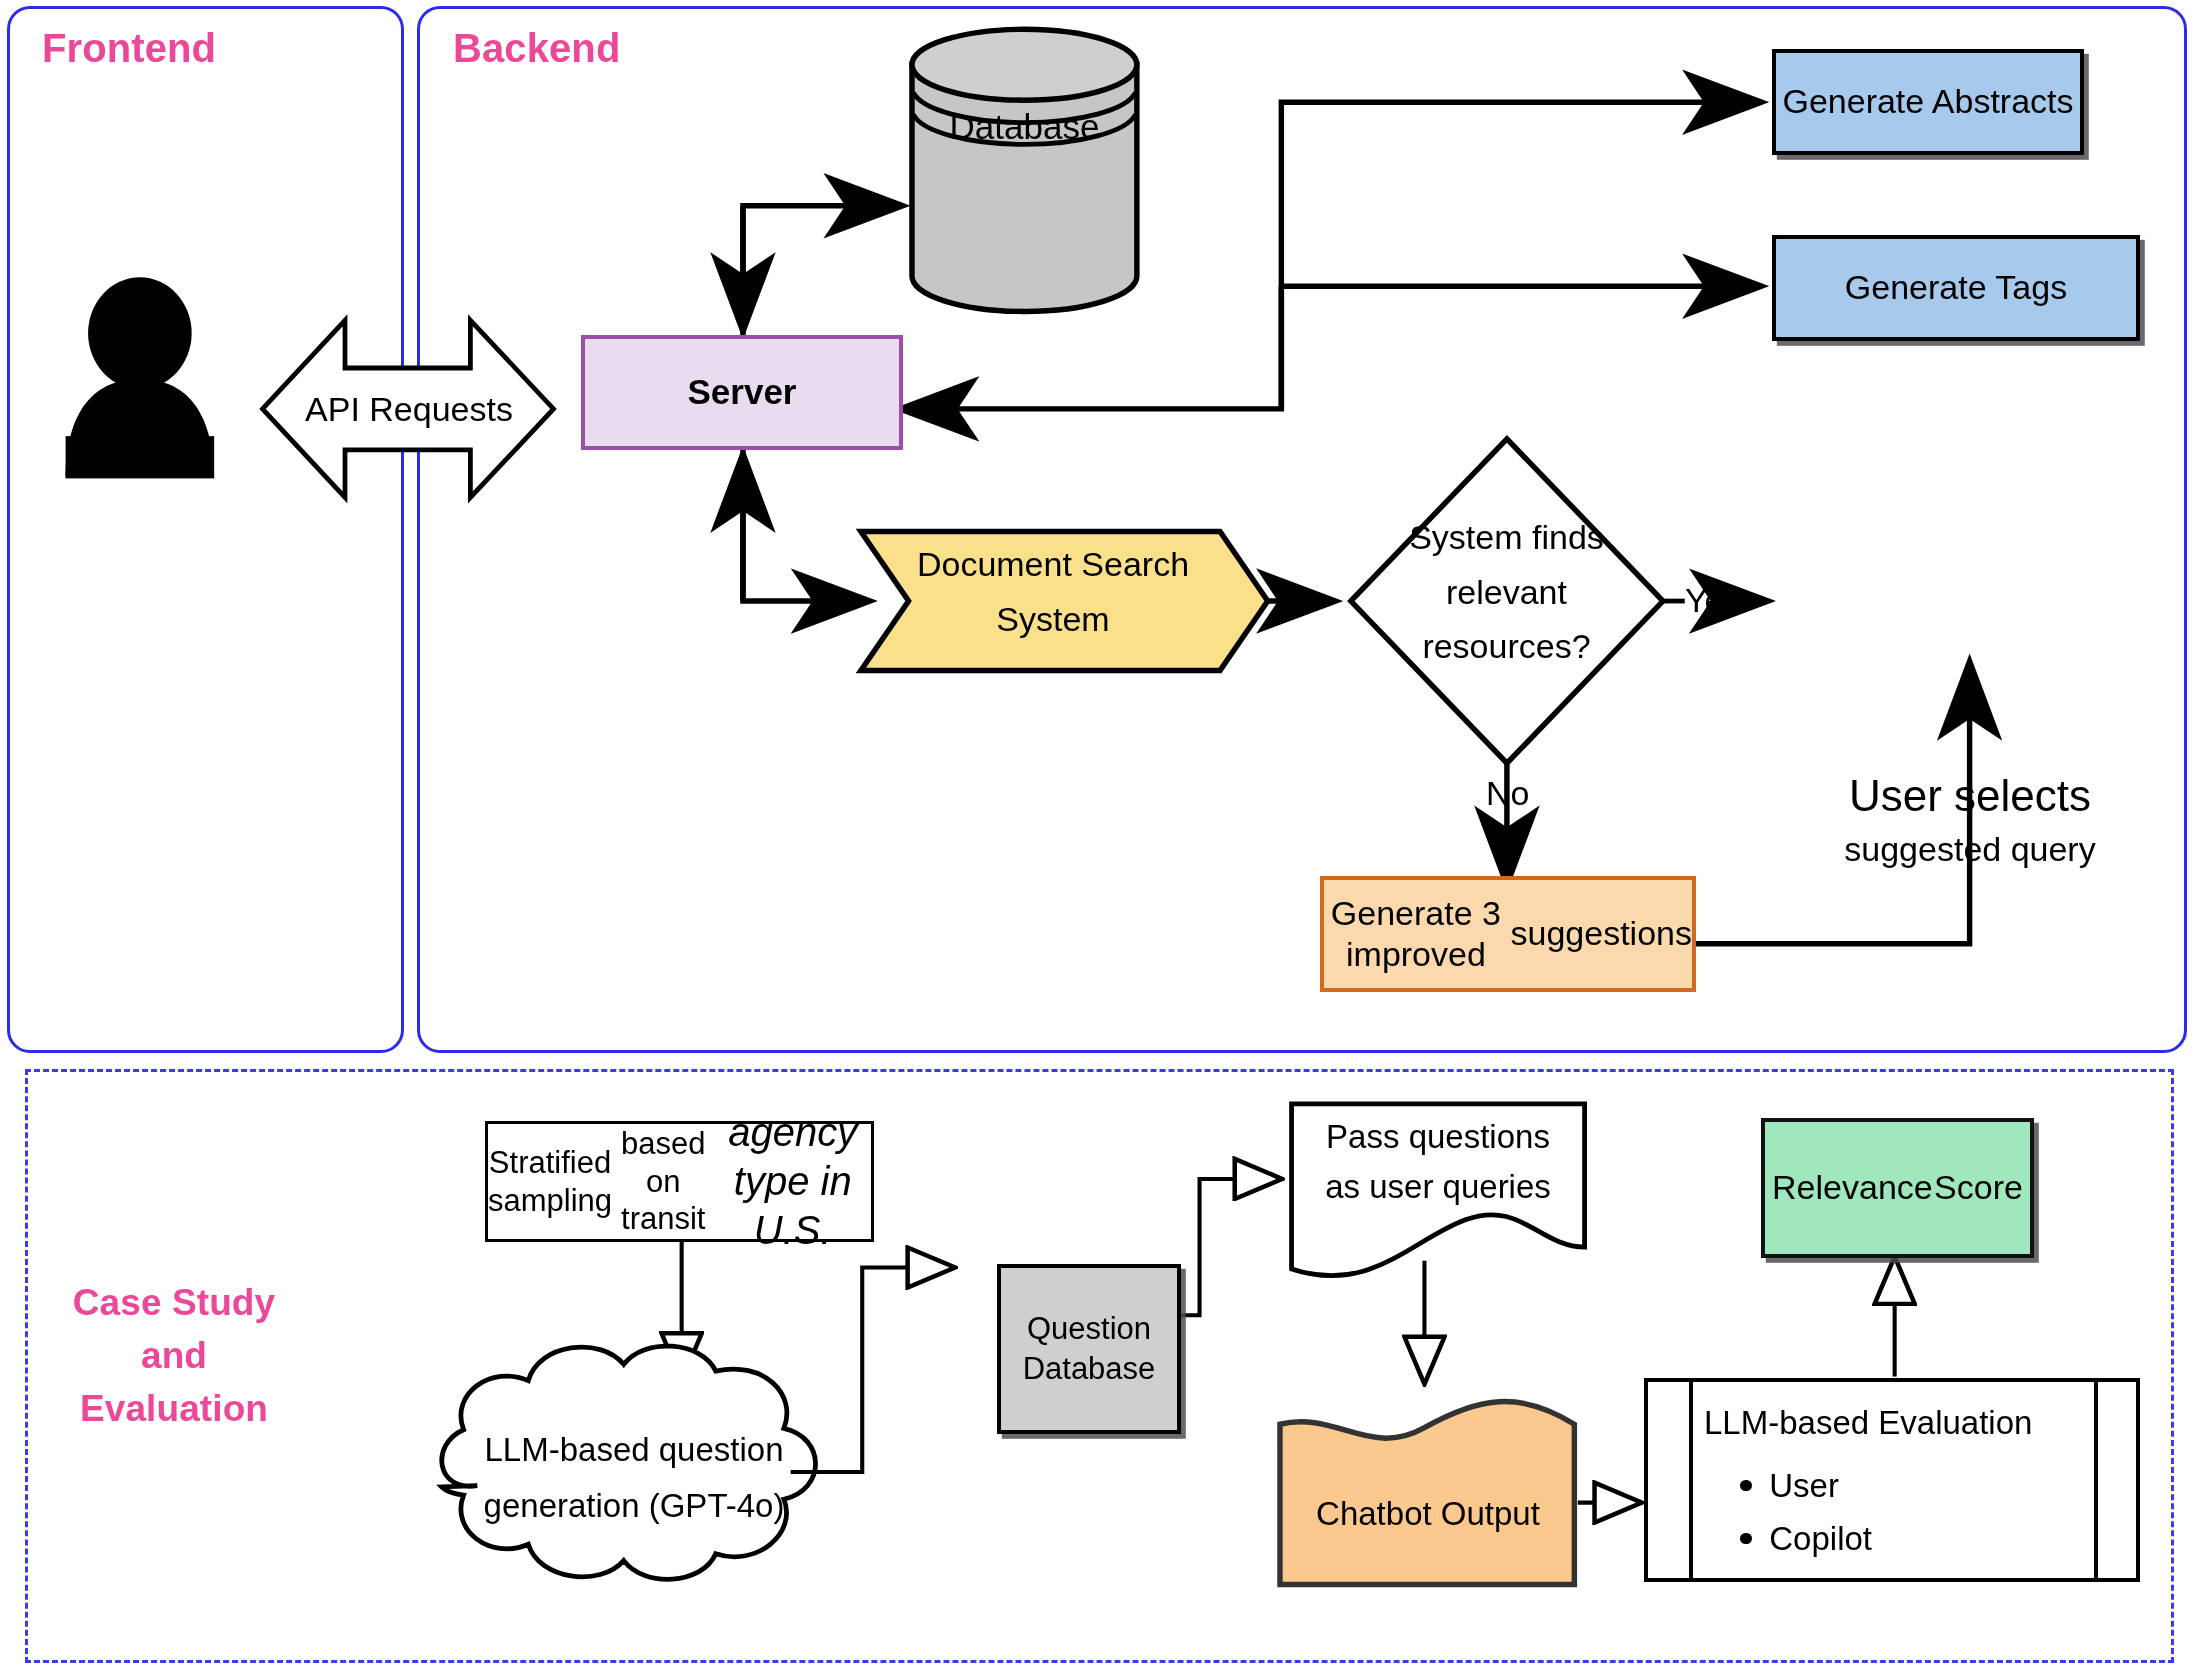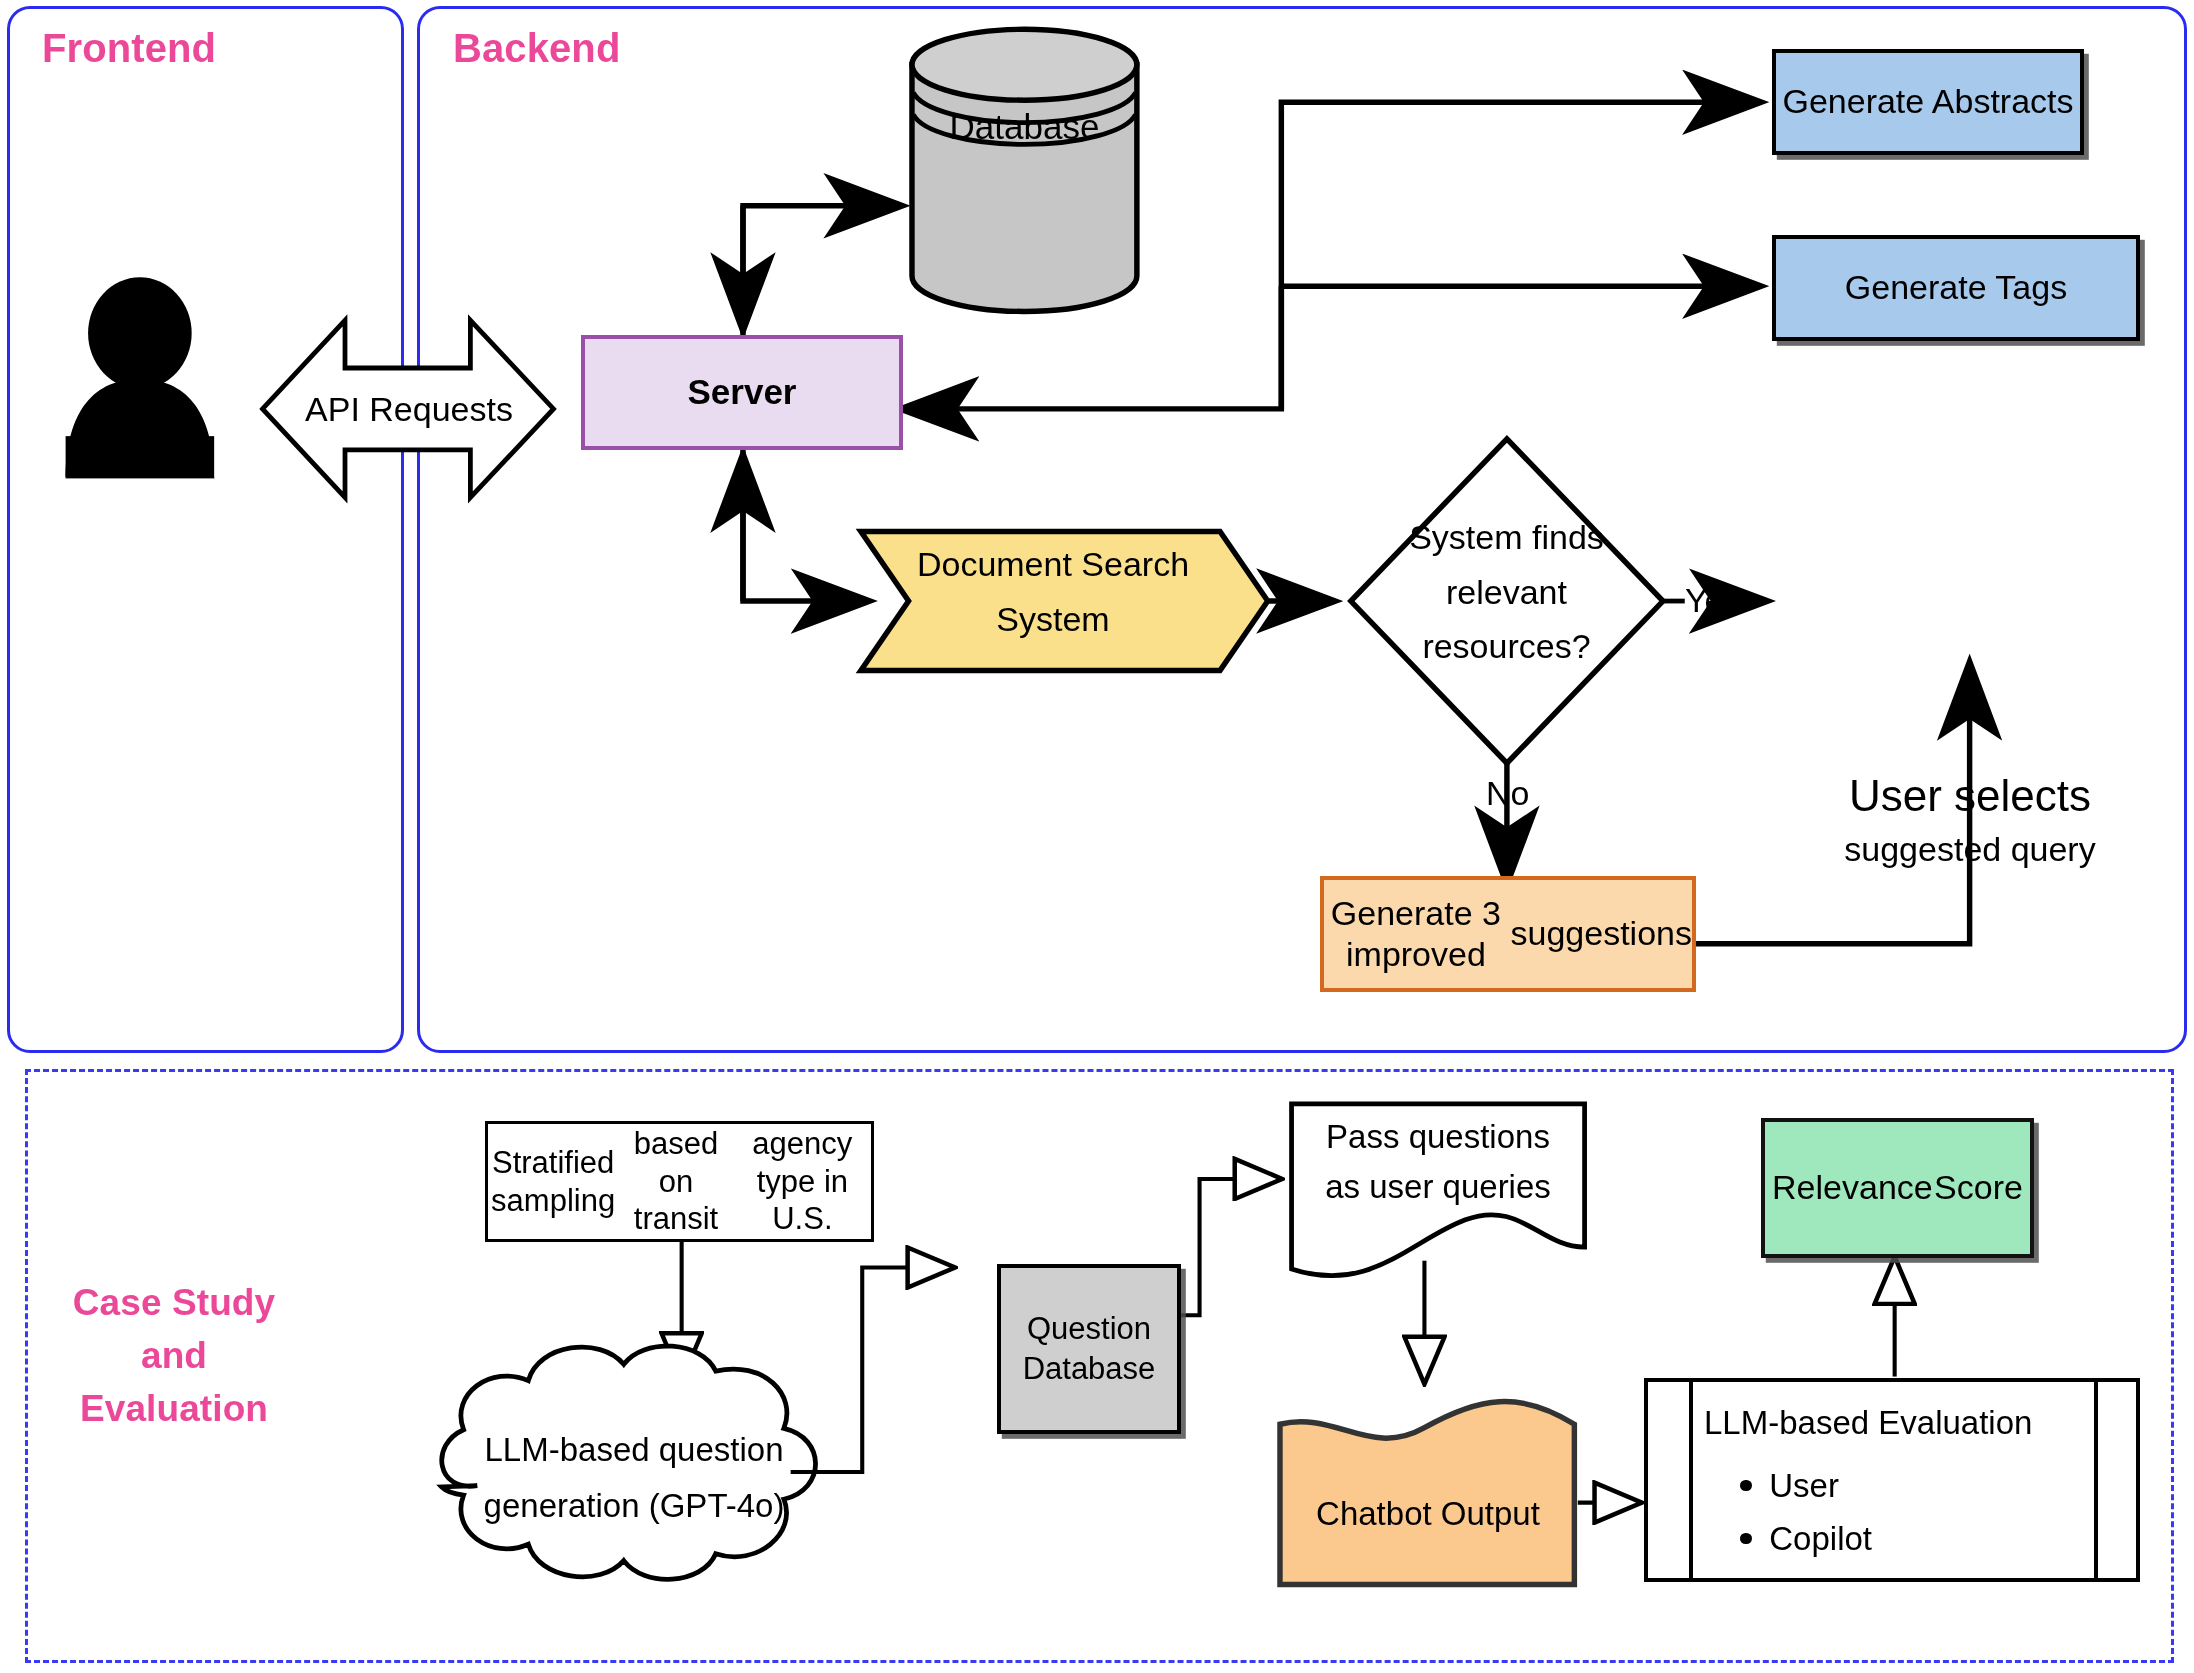--- a/index.html
+++ b/index.html
@@ -180,21 +180,21 @@
 
 
   <div class="node orange-box" style="left:1320px;top:876px;width:376px;height:116px;flex-direction:row;gap:2.7px;">
     <span class="txt" style="font-size:34px;">Generate 3 improved</span>
     <span class="txt" style="font-size:34px;">suggestions</span>
   </div>
 
   <div class="node plain-box" style="left:485px;top:1121px;width:389px;height:121px;flex-direction:row;gap:1.4px;">
     <span class="txt" style="font-size:31px;">Stratified sampling</span>
     <span class="txt" style="font-size:31px;">based on transit</span>
-    <span class="txt" style="font-size:31px;">agency type in U.S.</span>
+    <span class="txt" style="font-size:40px;font-style:italic;">agency type in U.S.</span>
   </div>
 
   <div class="node gray-box boxshadow" style="left:997px;top:1264px;width:184px;height:170px;flex-direction:column;gap:1.4px;">
     <span class="txt" style="font-size:31px;">Question</span>
     <span class="txt" style="font-size:31px;">Database</span>
   </div>
 
   <div class="node mint-box boxshadow" style="left:1761px;top:1118px;width:273px;height:140px;flex-direction:row;gap:1.4px;">
     <span class="txt" style="font-size:34px;">Relevance</span>
     <span class="txt" style="font-size:34px;">Score</span>

